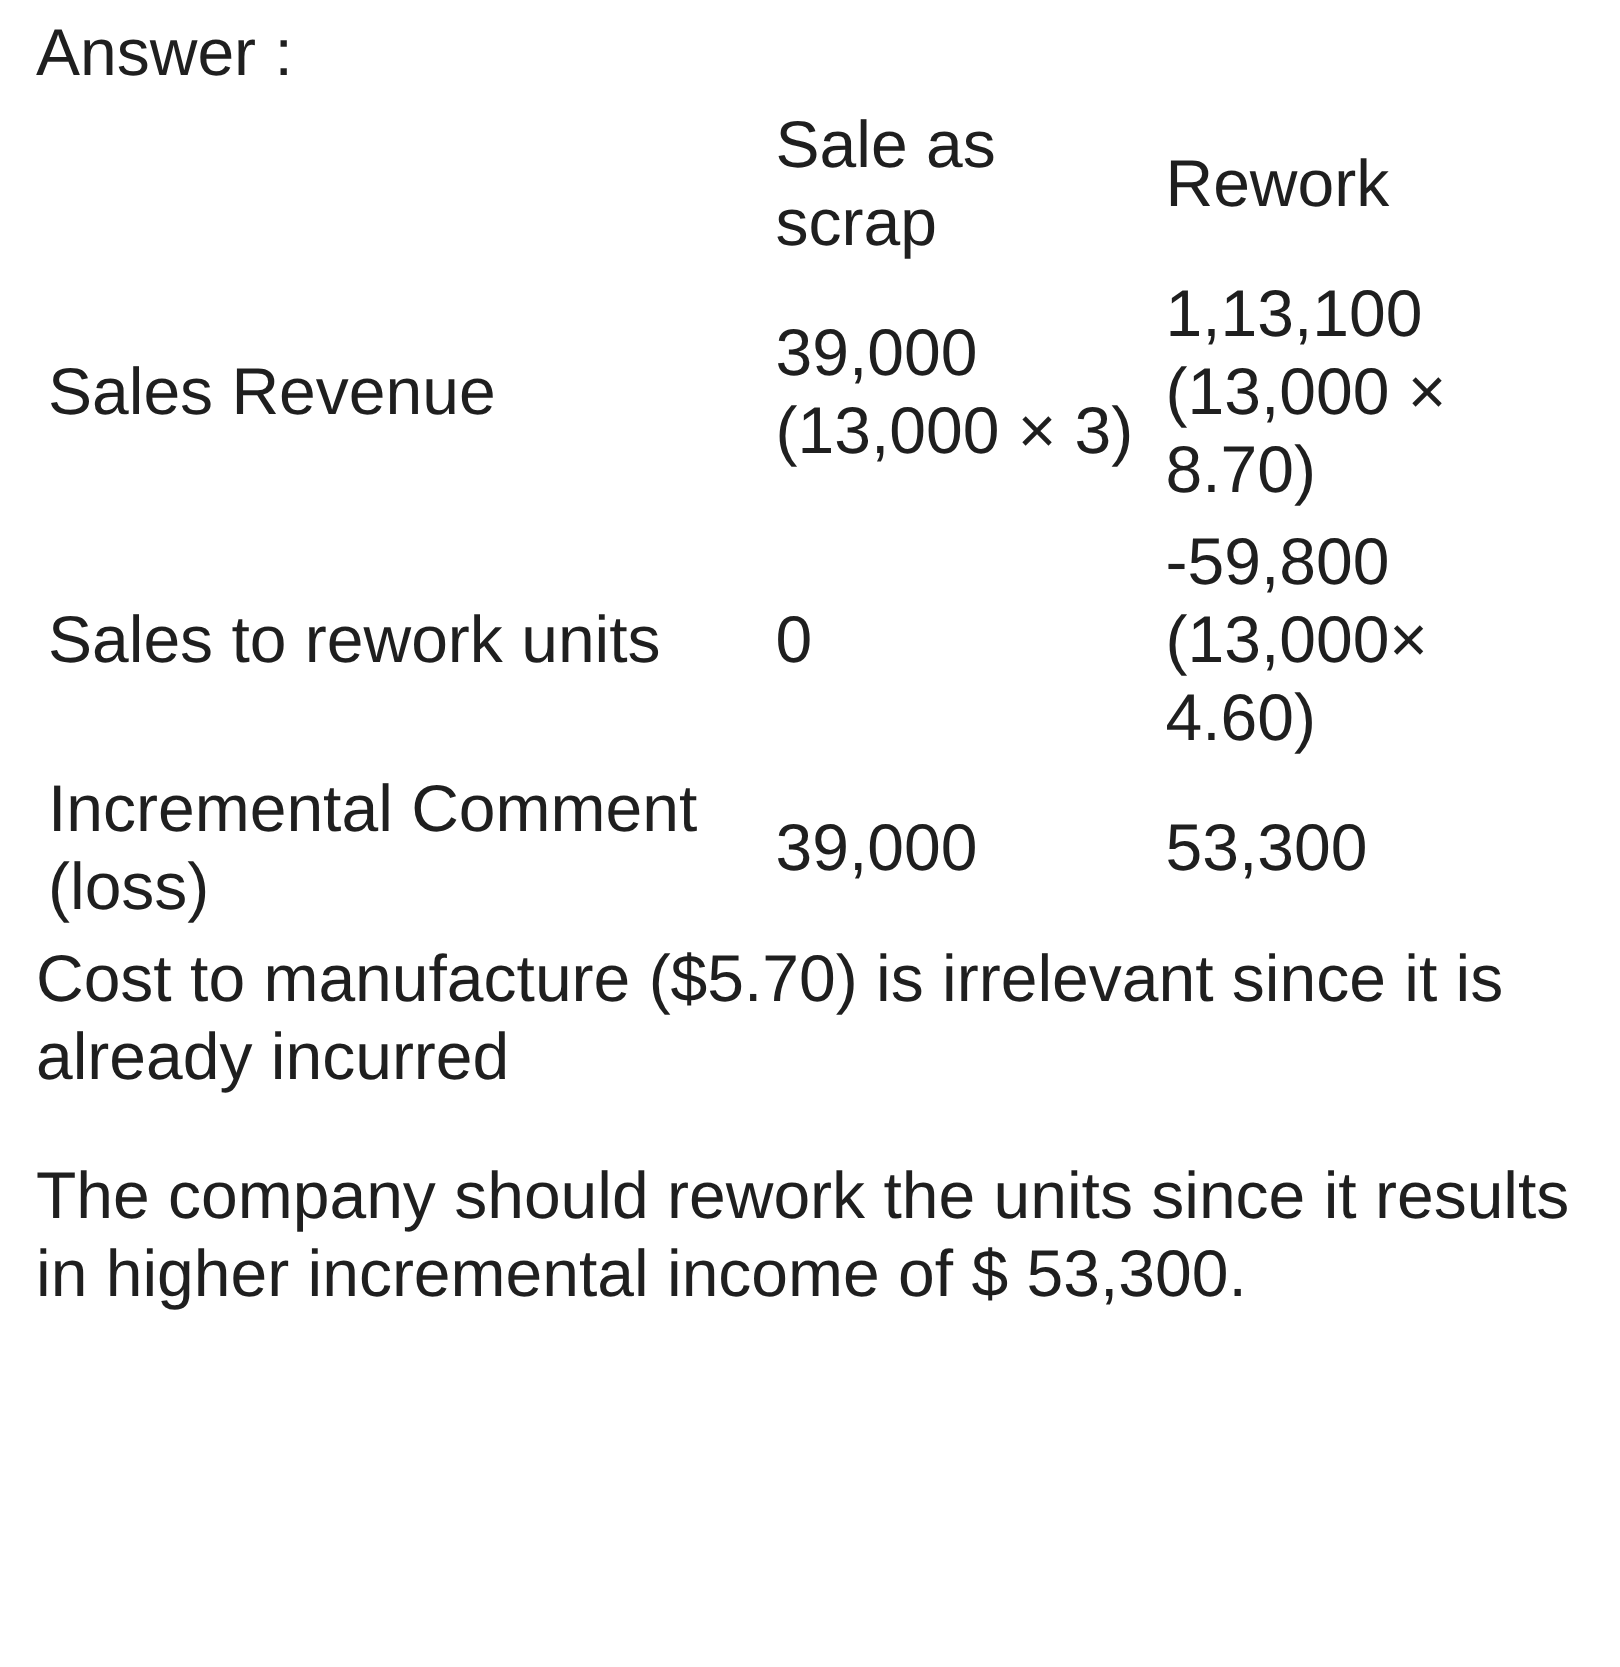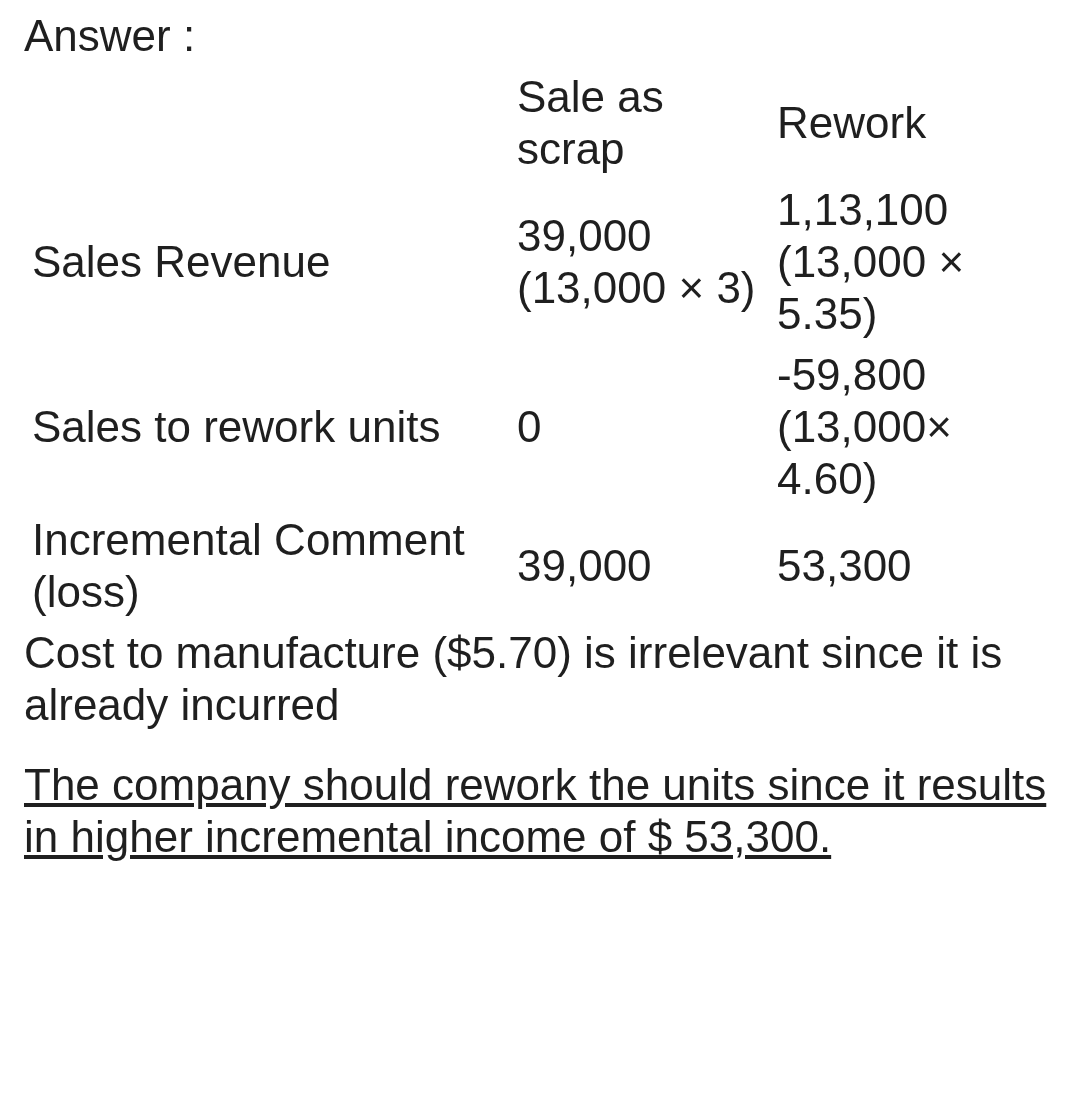--- a/index.html
+++ b/index.html
@@ -33,22 +33,21 @@
     white-space: pre-line;
     padding: 0;
   }
   .c1 { width: 493px; padding-left: 8px !important; }
   .c2 { width: 260px; }
   .c3 { width: 260px; }
   .para {
     white-space: pre-line;
   }
   .closing-block {
-    margin-top: 28px;
-    text-decoration: underline;
+    margin-top: 41px;
   }
 </style>
 </head>
 <body>
 
 <div>
 
   <div class="title">Answer :</div>
 
   <table class="cmp">
@@ -60,21 +59,21 @@
         <th class="c3">Rework</th>
       </tr>
     </thead>
     <tbody>
       <tr>
         <td class="c1">Sales Revenue</td>
         <td class="c2">39,000
 (13,000 × 3)</td>
         <td class="c3">1,13,100
 (13,000 ×
-5.35)</td>
+8.70)</td>
       </tr>
       <tr>
         <td class="c1">Sales to rework units</td>
         <td class="c2">0</td>
         <td class="c3">-59,800
 (13,000×
 4.60)</td>
       </tr>
       <tr>
         <td class="c1">Incremental Comment

